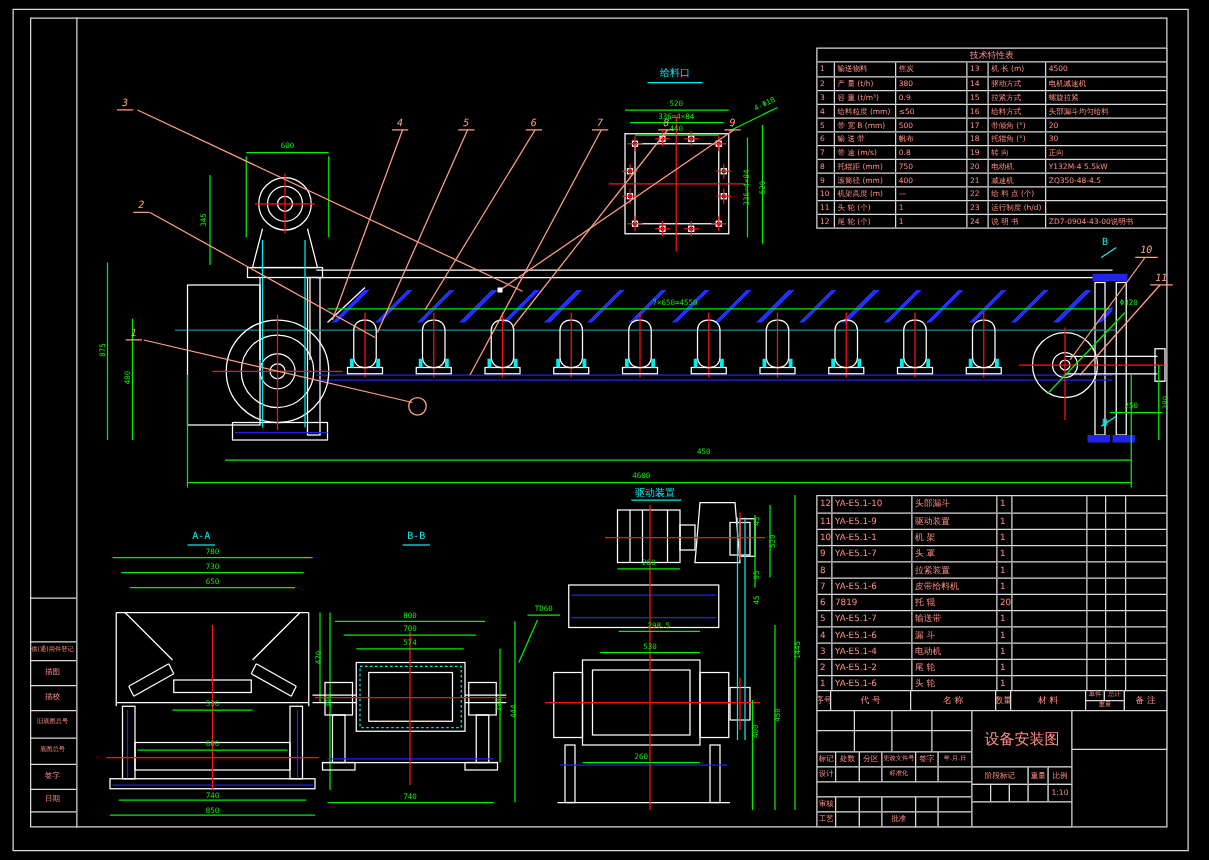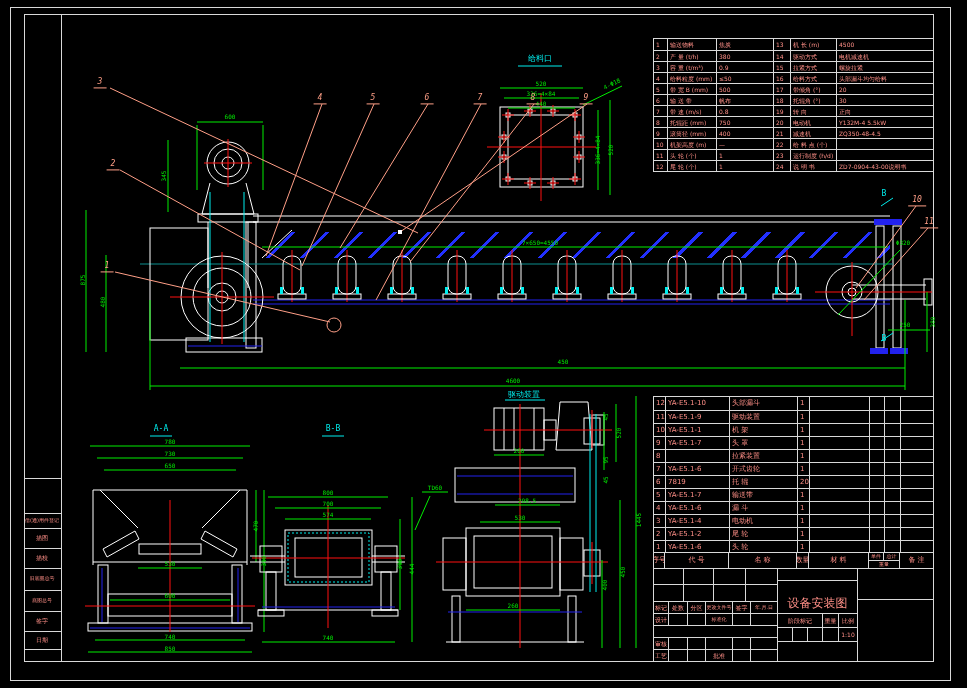--- a/index.html
+++ b/index.html
@@ -377,20 +377,21 @@
     <div class="balloon" style="left:373px;top:104px">5</div>
     <div class="balloon" style="left:427px;top:104px">6</div>
     <div class="balloon" style="left:480px;top:104px">7</div>
     <div class="balloon" style="left:533px;top:104px">8</div>
     <div class="balloon" style="left:586px;top:104px">9</div>
     <div class="balloon" style="left:917px;top:206px">10</div>
     <div class="balloon" style="left:929px;top:228px">11</div>
   </div>
 
   <div class="tbl spec" style="left:653px;top:38px;width:281px;">
+    <div class="spec-title">技术特性表</div>
     <div>
 
     <div class="trow">
         <div style="width:13px">1</div>
         <div style="width:49px">输送物料</div>
         <div style="width:57px">焦炭</div>
         <div style="width:17px">13</div>
         <div style="width:46px">机 长 (m)</div>
         <div style="width:97px">4500</div>
       </div>
@@ -534,21 +535,21 @@
         <div style="width:68px">拉紧装置</div>
         <div style="width:12px">1</div>
         <div style="width:60px"></div>
         <div style="width:15px"></div>
         <div style="width:16px"></div>
         <div style="width:33px"></div>
       </div>
         <div class="trow">
         <div style="width:11px">7</div>
         <div style="width:64px">YA-E5.1-6</div>
-        <div style="width:68px">开式齿轮</div>
+        <div style="width:68px">皮带给料机</div>
         <div style="width:12px">1</div>
         <div style="width:60px"></div>
         <div style="width:15px"></div>
         <div style="width:16px"></div>
         <div style="width:33px"></div>
       </div>
         <div class="trow">
         <div style="width:11px">6</div>
         <div style="width:64px">7819</div>
         <div style="width:68px">托 辊</div>
@@ -650,21 +651,21 @@
   <div class="cell" style="left:732px;top:637px;width:19px;height:13px"></div>
   <div class="cell" style="left:750px;top:637px;width:28px;height:13px"></div>
 
   <div class="cell" style="left:653px;top:649px;width:16px;height:13px;font-size:6px">工艺</div>
   <div class="cell" style="left:668px;top:649px;width:20px;height:13px"></div>
   <div class="cell" style="left:687px;top:649px;width:19px;height:13px"></div>
   <div class="cell" style="left:705px;top:649px;width:28px;height:13px;font-size:6px">批准</div>
   <div class="cell" style="left:732px;top:649px;width:19px;height:13px"></div>
   <div class="cell" style="left:750px;top:649px;width:28px;height:13px"></div>
 
-  <div class="cell" style="left:777px;top:580px;width:81px;height:46px;font-size:12px">设备安装图</div>
+  <div class="cell" style="left:777px;top:568px;width:81px;height:46px;font-size:12px">设备安装图</div>
   <div class="cell" style="left:777px;top:613px;width:46px;height:15px;font-size:6px">阶段标记</div>
   <div class="cell" style="left:822px;top:613px;width:17px;height:15px;font-size:6px">重量</div>
   <div class="cell" style="left:838px;top:613px;width:20px;height:15px;font-size:6px">比例</div>
   <div class="cell" style="left:777px;top:627px;width:16px;height:15px"></div>
   <div class="cell" style="left:792px;top:627px;width:16px;height:15px"></div>
   <div class="cell" style="left:807px;top:627px;width:16px;height:15px"></div>
   <div class="cell" style="left:822px;top:627px;width:17px;height:15px"></div>
   <div class="cell" style="left:838px;top:627px;width:20px;height:15px;font-size:6px">1:10</div>
   <div class="cell" style="left:777px;top:641px;width:81px;height:21px"></div>
 

